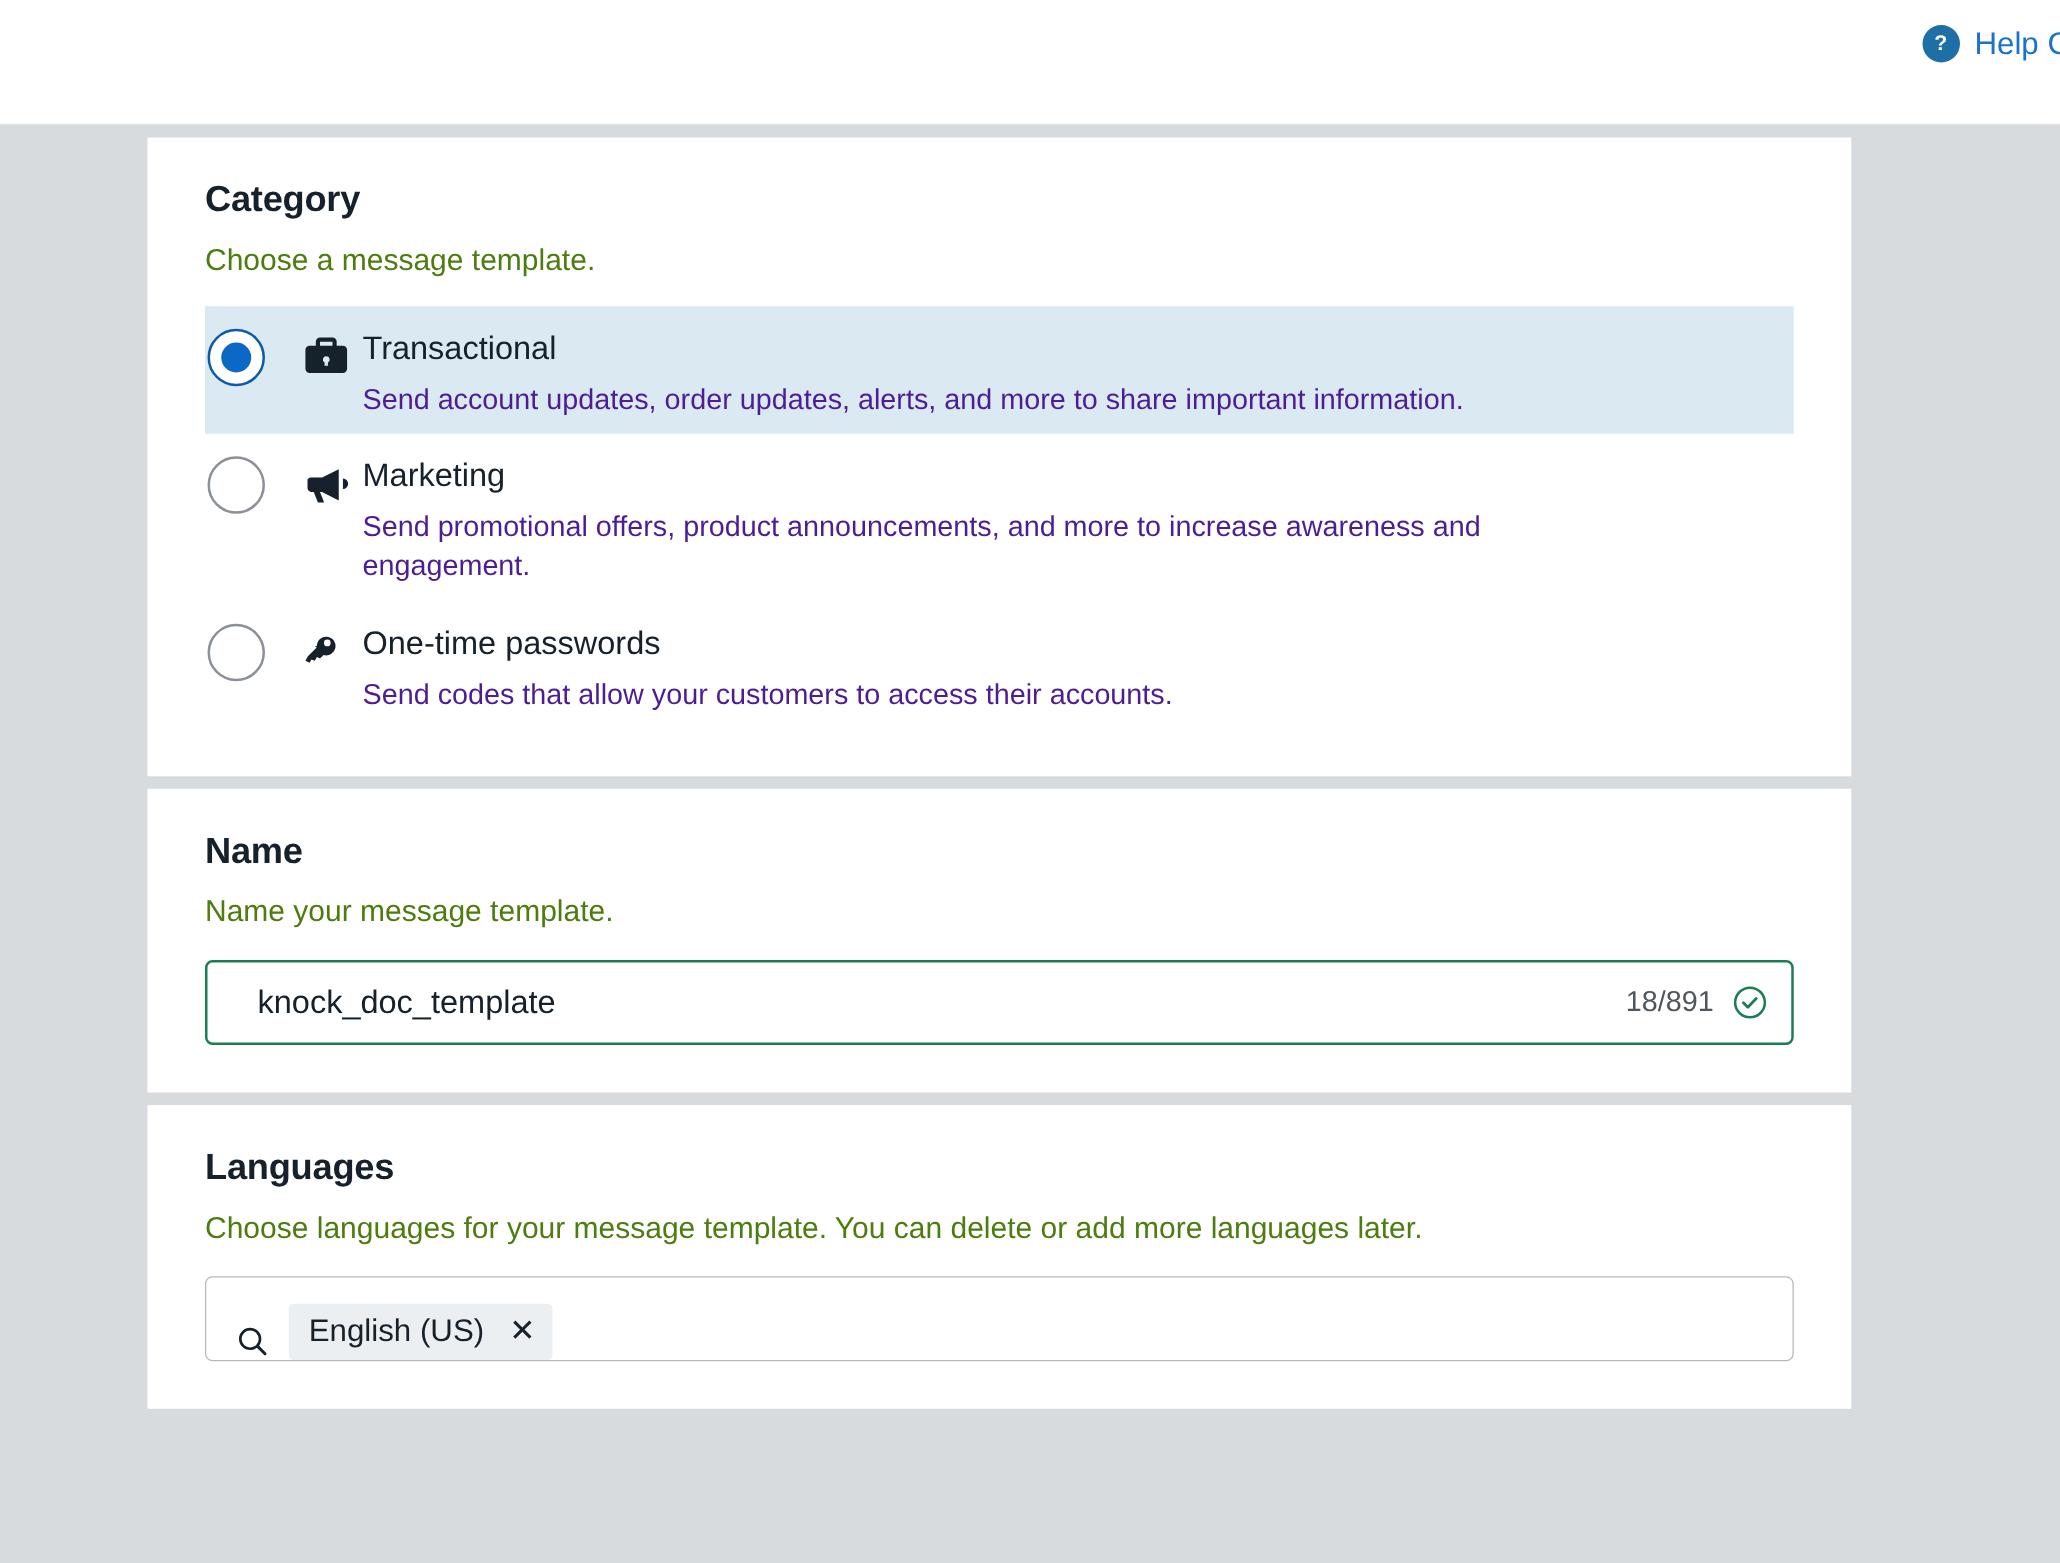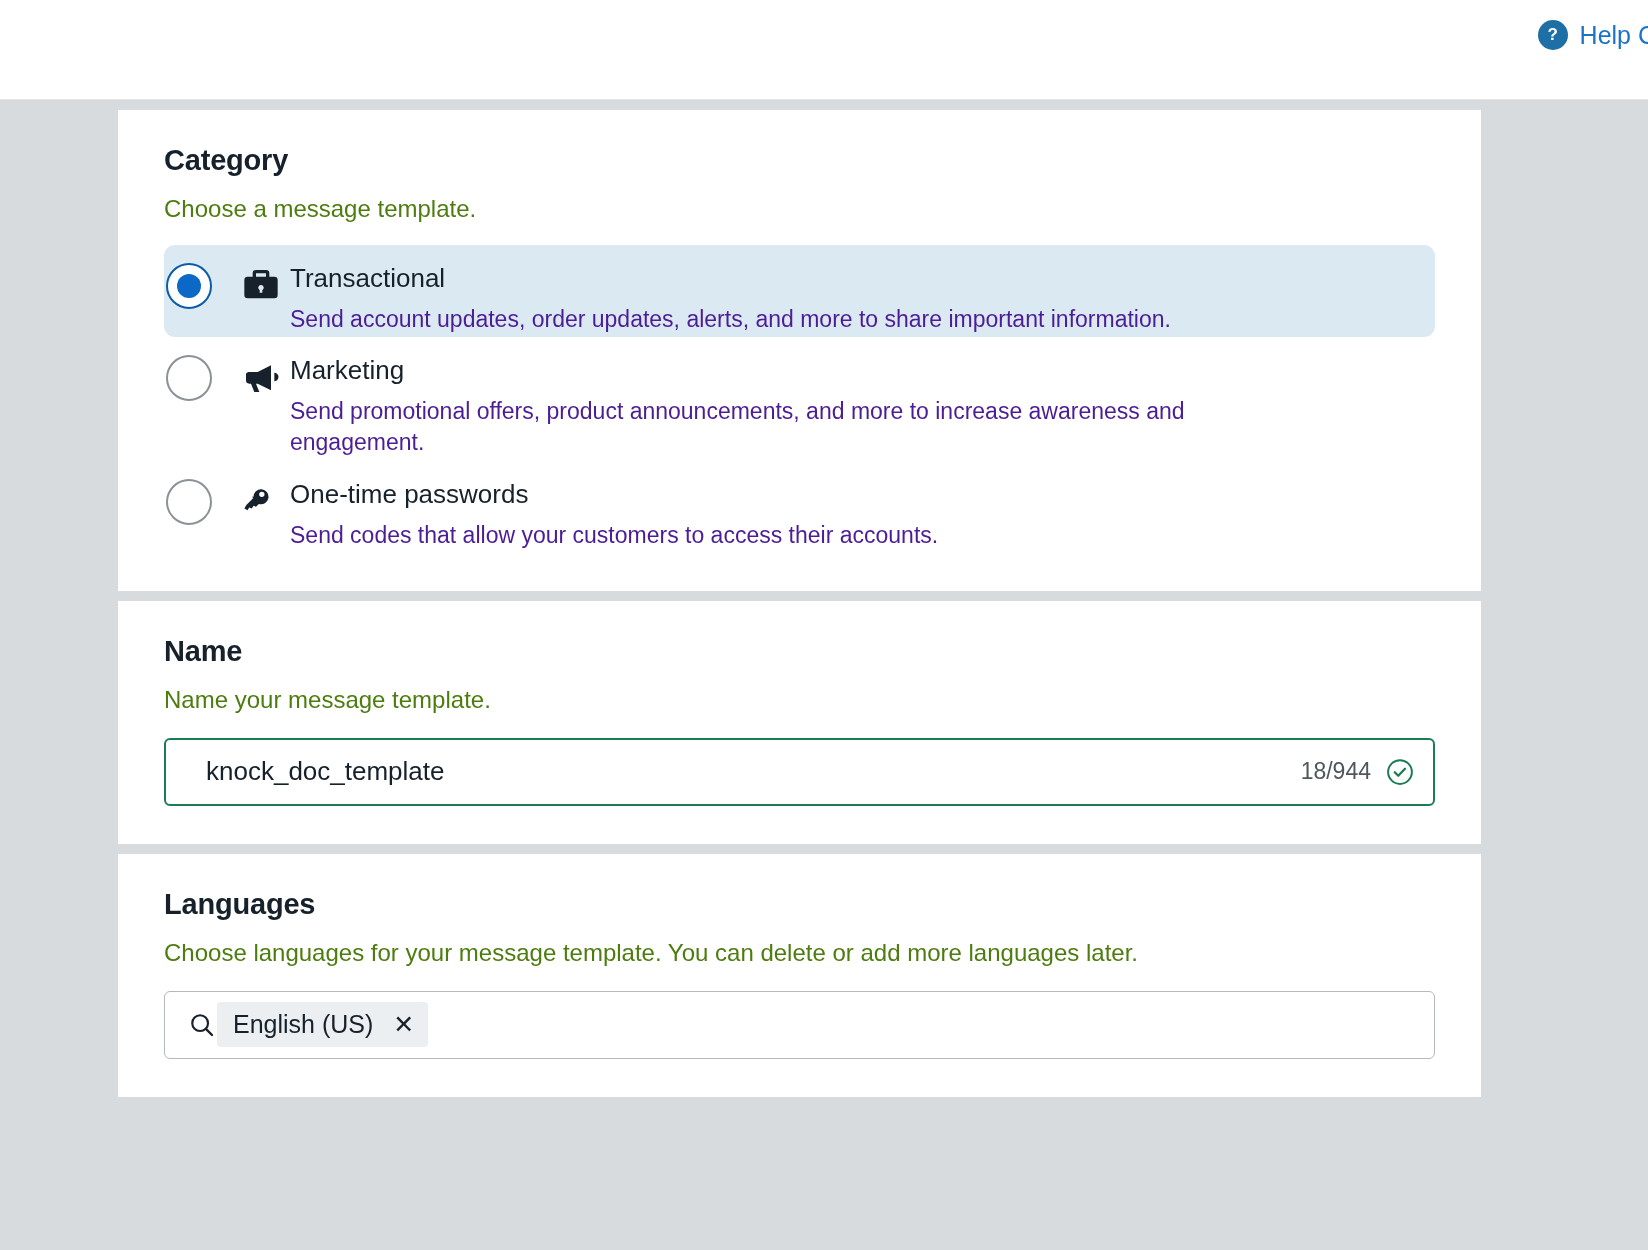--- a/index.html
+++ b/index.html
@@ -72,22 +72,22 @@
     font-size: 24px;
     color: #4d7c0f;
   }
   .radio-list {
     margin-top: 22px;
   }
   .radio-row {
     display: flex;
     align-items: flex-start;
     gap: 1px;
-    padding: 18px 0 2px 0;
-    border-radius: 11px;
+    padding: 18px 0 12px 0;
+    border-radius: 0;
   }
   .radio-row.selected {
     background: #dbe9f3;
     padding-left: 0;
   }
   .radio-outer {
     width: 46px;
     height: 46px;
     flex: 0 0 auto;
     margin-left: 2px;
@@ -154,23 +154,24 @@
   }
   .check-icon {
     width: 30px; height: 30px; flex: 0 0 auto;
   }
   .lang-input {
     margin-top: 24px;
     height: 68px;
     border: 1px solid #b4b9bd;
     border-radius: 6px;
     display: flex;
-    align-items: center;
+    align-items: flex-end;
     padding: 0 16px;
     background: #ffffff;
+    gap: 14px;
   }
   .chip {
     display: flex;
     align-items: center;
     gap: 20px;
     background: #eceff1;
     border-radius: 4px;
     padding: 8px 14px 8px 16px;
     font-size: 25px;
     color: #16212b;
@@ -246,21 +247,21 @@
       </div>
 
     </div>
   </div>
 
   <div class="card">
     <h2>Name</h2>
     <div class="sub">Name your message template.</div>
     <div class="name-input">
       <div class="name-value">knock_doc_template</div>
-      <div class="counter">18/944</div>
+      <div class="counter">18/891</div>
       <div class="check-icon">
         <svg width="30" height="30" viewBox="0 0 24 24" aria-hidden="true">
           <circle cx="12" cy="12" r="9.5" fill="none" stroke="#1c7c54" stroke-width="1.6"></circle>
           <path d="M7.8 12.2l2.8 2.8 5.4-5.6" fill="none" stroke="#1c7c54" stroke-width="1.8" stroke-linecap="round" stroke-linejoin="round"></path>
         </svg>
       </div>
     </div>
   </div>
 
   <div class="card">

